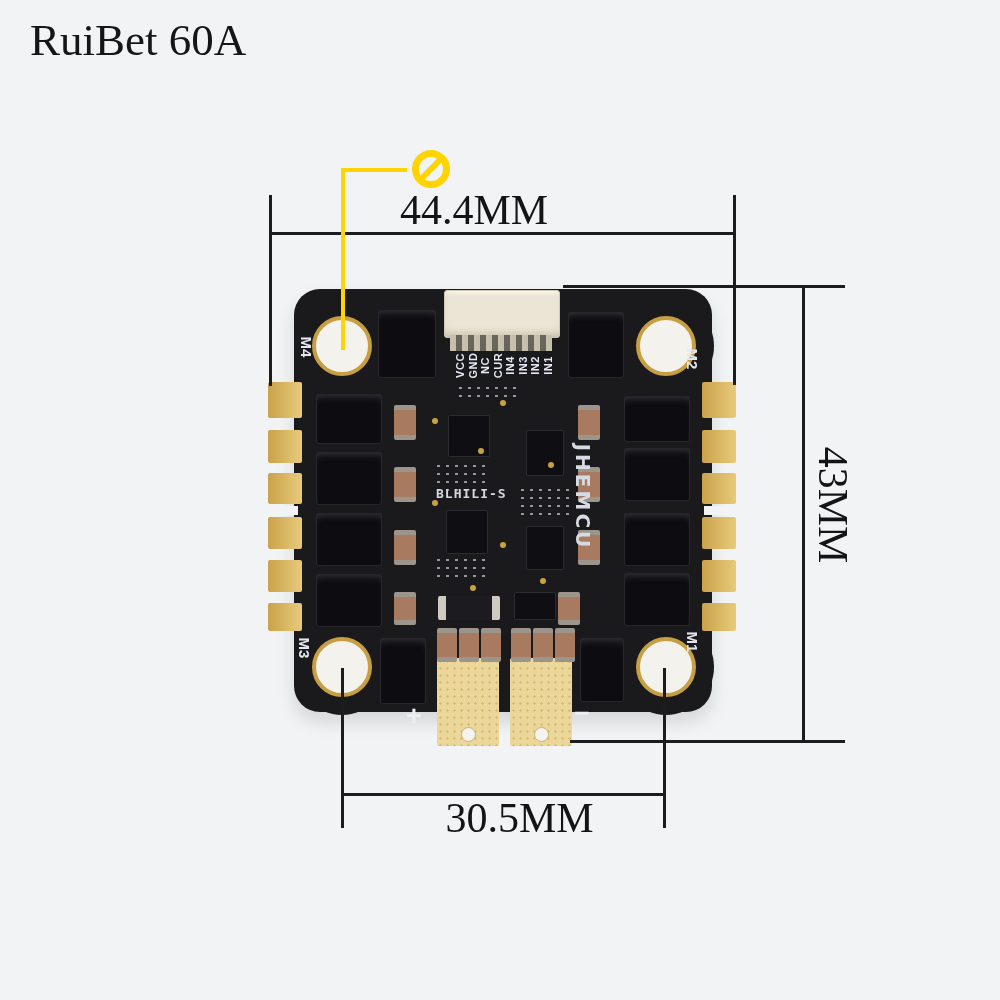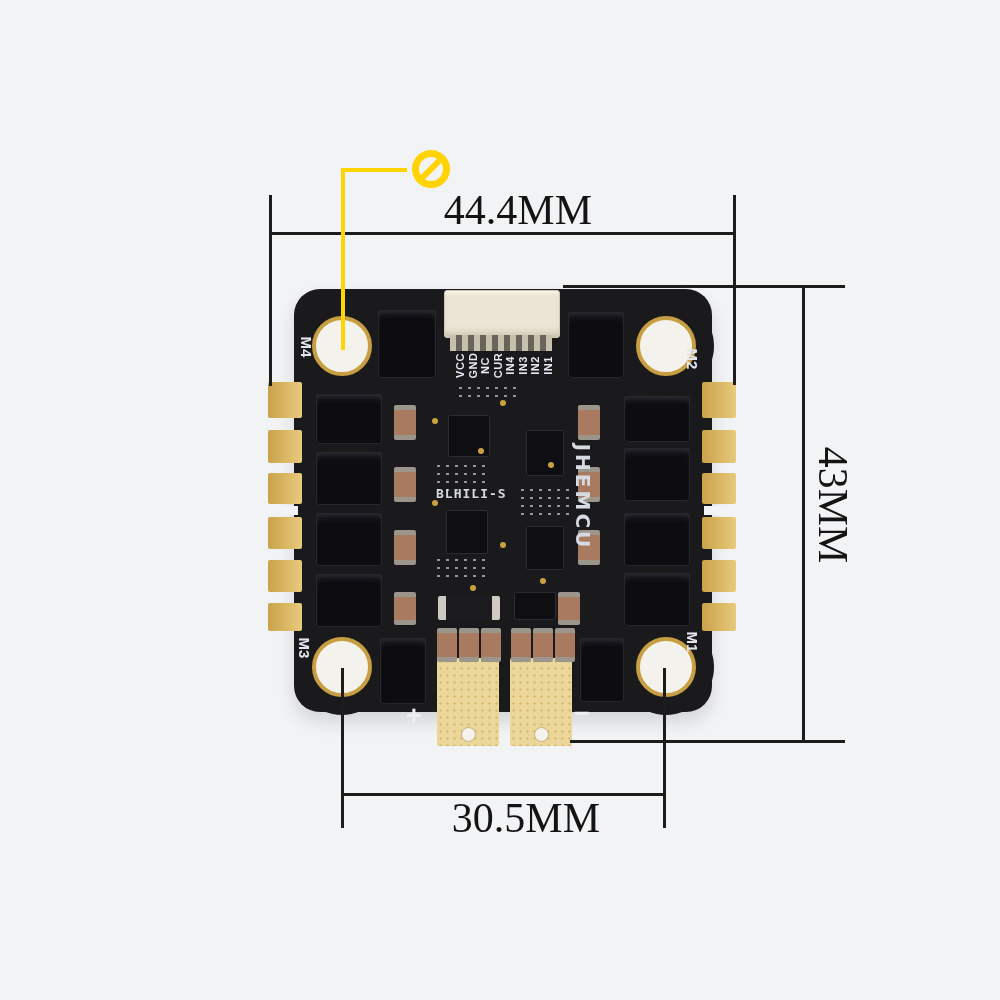--- a/index.html
+++ b/index.html
@@ -48,20 +48,21 @@
          color:#d6dae2;font:800 20px "DejaVu Sans",sans-serif;letter-spacing:3px;transform:rotate(90deg);}
   .fw{position:absolute;left:436px;top:486px;color:#d4d8df;
       font:bold 13px "DejaVu Sans Mono",monospace;letter-spacing:1px;}
   #title{position:absolute;left:30px;top:14px;font-size:45px;color:#161616;}
 </style>
 </head>
 <body>
 
 <div id="stage">
 
+  <div id="title">RuiBet 60A</div>
 
   <div class="pcb" style="left:294px;top:289px;width:418px;height:423px;border-radius:26px;box-shadow:0 10px 18px rgba(0,0,0,.12);"></div>
   <div class="bulge" style="left:294px;top:298px;"></div>
   <div class="bulge" style="left:618px;top:298px;"></div>
   <div class="bulge" style="left:294px;top:619px;"></div>
   <div class="bulge" style="left:618px;top:619px;"></div>
 
   <div class="pad" style="left:268px;top:382px;width:34px;height:36px;"></div>
   <div class="pad" style="left:268px;top:430px;width:34px;height:33px;"></div>
   <div class="pad" style="left:268px;top:473px;width:34px;height:31px;"></div>
@@ -151,31 +152,31 @@
   <div class="pinlabel" style="left:461px;top:359px;">NC</div>
   <div class="pinlabel" style="left:474px;top:359px;">CUR</div>
   <div class="pinlabel" style="left:486px;top:359px;">IN4</div>
   <div class="pinlabel" style="left:499px;top:359px;">IN3</div>
   <div class="pinlabel" style="left:511px;top:359px;">IN2</div>
   <div class="pinlabel" style="left:524px;top:359px;">IN1</div>
 
   <div class="dim" style="left:269px;top:195px;width:3px;height:191px;"></div>
   <div class="dim" style="left:733px;top:195px;width:3px;height:190px;"></div>
   <div class="dim" style="left:269px;top:232px;width:467px;height:3px;"></div>
-  <div class="dimtext" style="left:400px;top:189px;width:192px;text-align:right;">44.4MM</div>
+  <div class="dimtext" style="left:400px;top:189px;width:192px;text-align:left;">44.4MM</div>
 
   <div class="dim" style="left:563px;top:285px;width:282px;height:3px;"></div>
   <div class="dim" style="left:570px;top:740px;width:275px;height:3px;"></div>
   <div class="dim" style="left:802px;top:285px;width:3px;height:458px;"></div>
   <div class="dimtext rot90" style="left:768px;top:484px;width:130px;text-align:center;">43MM</div>
 
   <div class="dim" style="left:341px;top:668px;width:3px;height:160px;"></div>
   <div class="dim" style="left:663px;top:668px;width:3px;height:160px;"></div>
   <div class="dim" style="left:341px;top:793px;width:325px;height:3px;"></div>
-  <div class="dimtext" style="left:375px;top:797px;width:225px;text-align:right;">30.5MM</div>
+  <div class="dimtext" style="left:407px;top:797px;width:225px;text-align:center;">30.5MM</div>
 
   <div class="yellow" style="left:343px;top:168px;width:64px;height:4px;"></div>
   <div class="yellow" style="left:341px;top:168px;width:4px;height:182px;"></div>
   <div class="icon-dia">
       <div class="slash"></div>
     </div>
 
 </div>
 
 </body></html>

